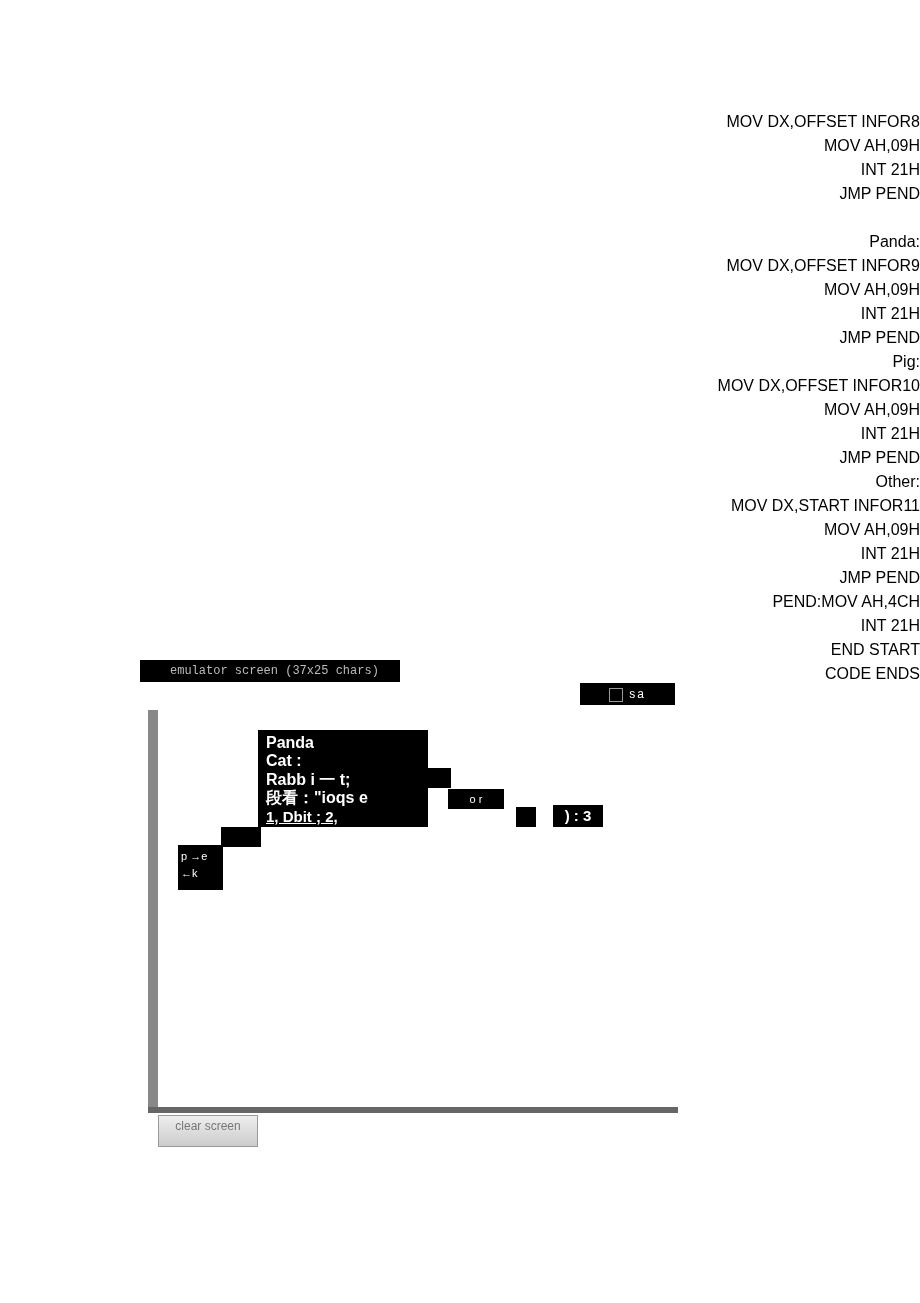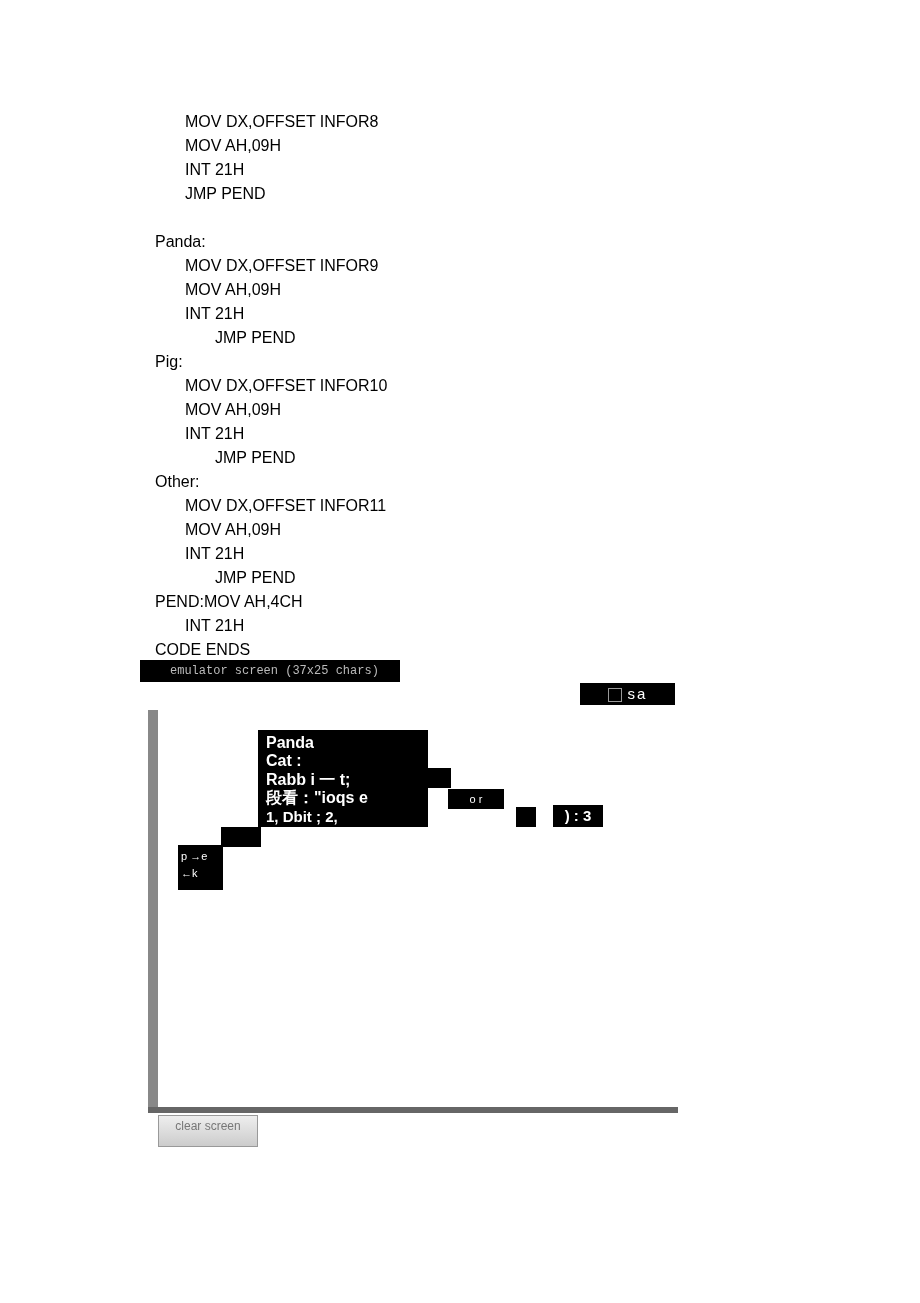--- a/index.html
+++ b/index.html
@@ -9,20 +9,21 @@
     background: #fff;
     font-family: Arial, sans-serif;
     font-size: 16px;
     line-height: 1.5;
     color: #000;
     position: relative;
   }
   .code-block {
     padding-top: 110px;
     padding-left: 155px;
+    text-align: right;
   }
   .code-line { white-space: pre; }
   .indent1 { padding-left: 30px; }
   .indent2 { padding-left: 60px; }
   .label { padding-left: 0; }
 
   .emulator-area {
     position: absolute;
     top: 660px;
     left: 140px;
@@ -37,21 +38,21 @@
     width: 260px;
   }
   .sa-badge {
     position: absolute;
     top: 683px;
     left: 580px;
     width: 95px;
     height: 22px;
     background: #000;
     color: #fff;
-    font-size: 15px;
+    font-size: 12px;
     letter-spacing: 2px;
     text-align: center;
     line-height: 22px;
   }
   .sa-box {
     display:inline-block;
     width:14px;height:14px;
     border:1px solid #999;
     vertical-align:middle;
     margin-right:6px;
@@ -93,20 +94,21 @@
     top: 97px;
     left: 100px;
     height: 20px;
     background: #000;
     color:#fff;
     font-weight:bold;
     font-size:15px;
     padding:0 8px;
     line-height:20px;
     width: 170px;
+    text-decoration: underline;
   }
   .emu-bottom-2 {
     position:absolute;
     top:79px; left:290px;
     width:56px; height:20px;
     background:#000; color:#fff;
     font-size:11px; text-align:center;
     line-height:20px;
   }
   .emu-bottom-3 {
@@ -178,28 +180,28 @@
   <div class="code-line indent1">MOV DX,OFFSET INFOR9</div>
   <div class="code-line indent1">MOV AH,09H</div>
   <div class="code-line indent1">INT 21H</div>
   <div class="code-line indent2">JMP PEND</div>
   <div class="code-line label">Pig:</div>
   <div class="code-line indent1">MOV DX,OFFSET INFOR10</div>
   <div class="code-line indent1">MOV AH,09H</div>
   <div class="code-line indent1">INT 21H</div>
   <div class="code-line indent2">JMP PEND</div>
   <div class="code-line label">Other:</div>
-  <div class="code-line indent1">MOV DX,OFFSET INFOR11</div>
+  <div class="code-line indent1">MOV DX,START INFOR11</div>
   <div class="code-line indent1">MOV AH,09H</div>
   <div class="code-line indent1">INT 21H</div>
   <div class="code-line indent2">JMP PEND</div>
   <div class="code-line label">PEND:MOV AH,4CH</div>
   <div class="code-line indent1">INT 21H</div>
+  <div class="code-line indent1">END START</div>
   <div class="code-line label">CODE ENDS</div>
-  <div class="code-line indent1">END START</div>
 </div>
 
 <div class="emulator-area">
   <div class="emu-title-bar">emulator screen (37x25 chars)</div>
 </div>
 
 <div class="sa-badge">
   <span class="sa-box"></span><span>sa</span>
 </div>
 

